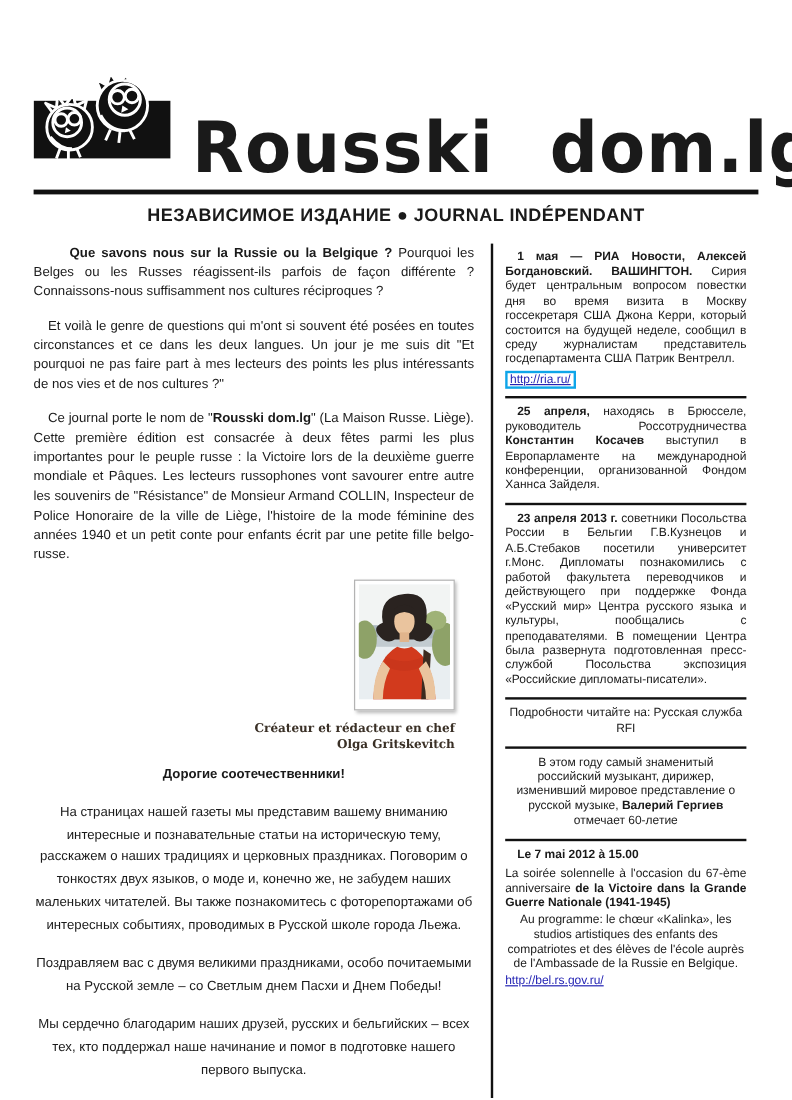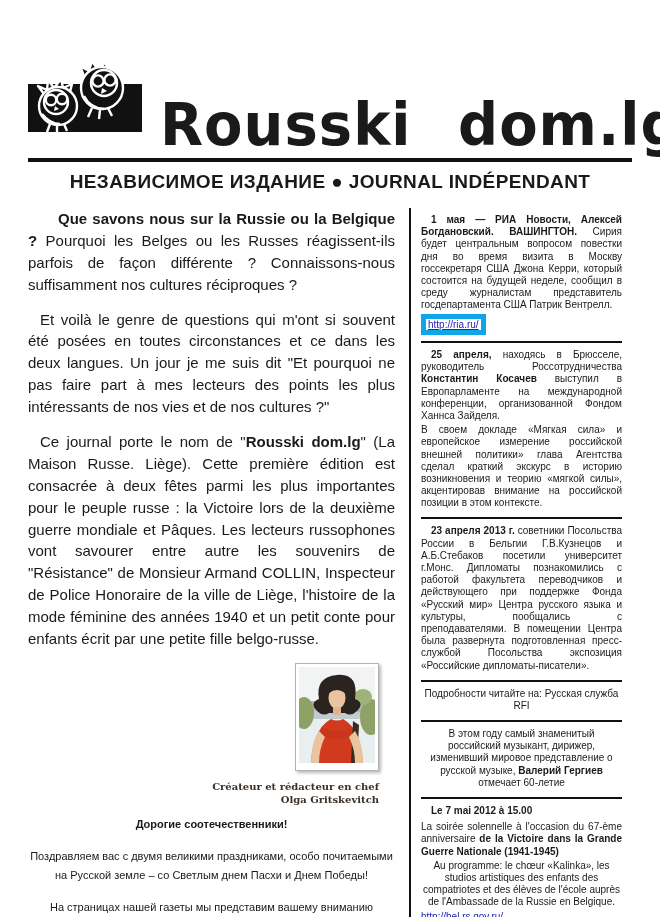--- a/index.html
+++ b/index.html
@@ -6,47 +6,47 @@
   .page{width:660px;height:917px;margin:0 auto;background:#fff;position:relative;
         overflow:hidden;font-family:"Liberation Sans",sans-serif;color:#1a1a1a;box-sizing:border-box;}
   
   header{padding:56px 28px 0 28px;}
   .logo-row{display:flex;align-items:flex-end;height:96px;}
   .owls{flex:0 0 auto;margin-right:14px;}
   .logo-text{font-family:"DejaVu Sans",sans-serif;font-weight:800;font-size:56px;
              letter-spacing:1px;word-spacing:26px;line-height:.95;transform:scaleY(1.05);
              transform-origin:bottom left;white-space:nowrap;}
   .rule{height:4px;background:#111;margin-top:6px;}
-  .subtitle{text-align:center;font-weight:bold;font-size:19px;margin-top:9px;letter-spacing:.4px;}
+  .subtitle{text-align:center;font-weight:bold;font-size:15px;margin-top:9px;letter-spacing:.4px;}
   
   .columns{display:flex;padding:0 28px;margin-top:15px;align-items:stretch;}
   .col-left{width:381px;box-sizing:border-box;padding-right:14px;}
   .col-right{width:213px;box-sizing:border-box;border-left:2px solid #111;padding-left:10px;}
   
-  .col-left p.fr{font-size:15px;line-height:1.46;text-align:justify;margin:0 0 13px;text-indent:12px;}
+  .col-left p.fr{font-size:11px;line-height:1.46;text-align:justify;margin:0 0 13px;text-indent:12px;}
   .col-left p.fr.lead{text-indent:30px;}
   b,.b{font-weight:bold;}
   
   figure{margin:2px 16px 8px 0;text-align:right;}
   .photo-frame{display:inline-block;background:#fff;border:1px solid #b3b3b3;padding:3px;
                box-shadow:2px 2px 3px rgba(0,0,0,.28);}
   figcaption{font-family:"DejaVu Serif",serif;font-weight:bold;font-size:10px;color:#3a3026;
              margin-top:9px;line-height:1.35;white-space:nowrap;}
   
   .greeting{text-align:center;font-size:11px;line-height:1.72;margin-top:4px;}
   .greeting p{margin:0 0 13px;}
   .salut{font-weight:bold;}
   
   .news-item{padding:6px 0 6px;font-size:10px;line-height:1.22;text-align:justify;}
   .news-item + .news-item{border-top:2px solid #111;}
   .news-item p{margin:0 0 2px;}
   .news-item p.ind{text-indent:10px;}
   .news-item p.left{text-align:center;}
   .news-item .title{font-weight:bold;text-indent:10px;margin-bottom:4px;}
-  .link{color:#2424b4;border:5px solid #0ea5e9;text-decoration:underline;
+  .link{color:#2424b4;border:2px solid #0ea5e9;text-decoration:underline;
         display:inline-block;padding:0 2px;line-height:1.15;cursor:pointer;}
   .link.plain{border:none;padding:0;}
 </style>
 </head>
 <body>
 
 <div class="page">
 
   <header>
     <div class="logo-row">
@@ -117,37 +117,36 @@
           </svg>
         </span>
         <figcaption>
           <div>Créateur et rédacteur en chef</div>
           <div>Olga Gritskevitch</div>
         </figcaption>
       </figure>
 
       <section class="greeting">
         <p class="salut">Дорогие соотечественники!</p>
+        <p>На страницах нашей газеты мы представим вашему вниманию интересные и познавательные статьи на историческую тему, расскажем о наших традициях и церковных праздниках. Поговорим о тонкостях двух языков, о моде и, конечно же, не забудем наших маленьких читателей. Вы также познакомитесь с фоторепортажами об интересных событиях, проводимых в Русской школе города Льежа.</p>
         <p>Поздравляем вас с двумя великими праздниками, особо почитаемыми на Русской земле – со Светлым днем Пасхи и Днем Победы!</p>
-        <p>На страницах нашей газеты мы представим вашему вниманию интересные и познавательные статьи на историческую тему, расскажем о наших традициях и церковных праздниках. Поговорим о тонкостях двух языков, о моде и, конечно же, не забудем наших маленьких читателей. Вы также познакомитесь с фоторепортажами об интересных событиях, проводимых в Русской школе города Льежа.</p>
         <p>Мы сердечно благодарим наших друзей, русских и бельгийских – всех тех, кто поддержал наше начинание и помог в подготовке нашего первого выпуска.</p>
 
       </section>
     </div>
 
     <div class="col-right">
 
       <article class="news-item">
         <p class="ind"><b>1 мая — РИА Новости, Алексей Богдановский. ВАШИНГТОН.</b><span> Сирия будет центральным вопросом повестки дня во время визита в Москву госсекретаря США Джона Керри, который состоится на будущей неделе, сообщил в среду журналистам представитель госдепартамента США Патрик Вентрелл.</span></p>
         <span class="link">http://ria.ru/</span>
       </article>
 
       <article class="news-item">
         <p class="ind"><b>25 апреля,</b><span> находясь в Брюсселе, руководитель Россотрудничества </span><b>Константин Косачев</b><span> выступил в Европарламенте на международной конференции, организованной Фондом Ханнса Зайделя.</span></p>
-        <p>В своем докладе «Мягкая сила» и европейское измерение российской внешней политики» глава Агентства сделал краткий экскурс в историю возникновения и теорию «мягкой силы», акцентировав внимание на российской позиции в этом контексте.</p>
       </article>
 
       <article class="news-item">
         <p class="ind"><b>23 апреля 2013 г.</b><span> советники Посольства России в Бельгии Г.В.Кузнецов и А.Б.Стебаков посетили университет г.Монс. Дипломаты познакомились с работой факультета переводчиков и действующего при поддержке Фонда «Русский мир» Центра русского языка и культуры, пообщались с преподавателями. В помещении Центра была развернута подготовленная пресс-службой Посольства экспозиция «Российские дипломаты-писатели».</span></p>
       </article>
 
       <article class="news-item">
         <p class="left">Подробности читайте на: Русская служба RFI</p>
       </article>
 

